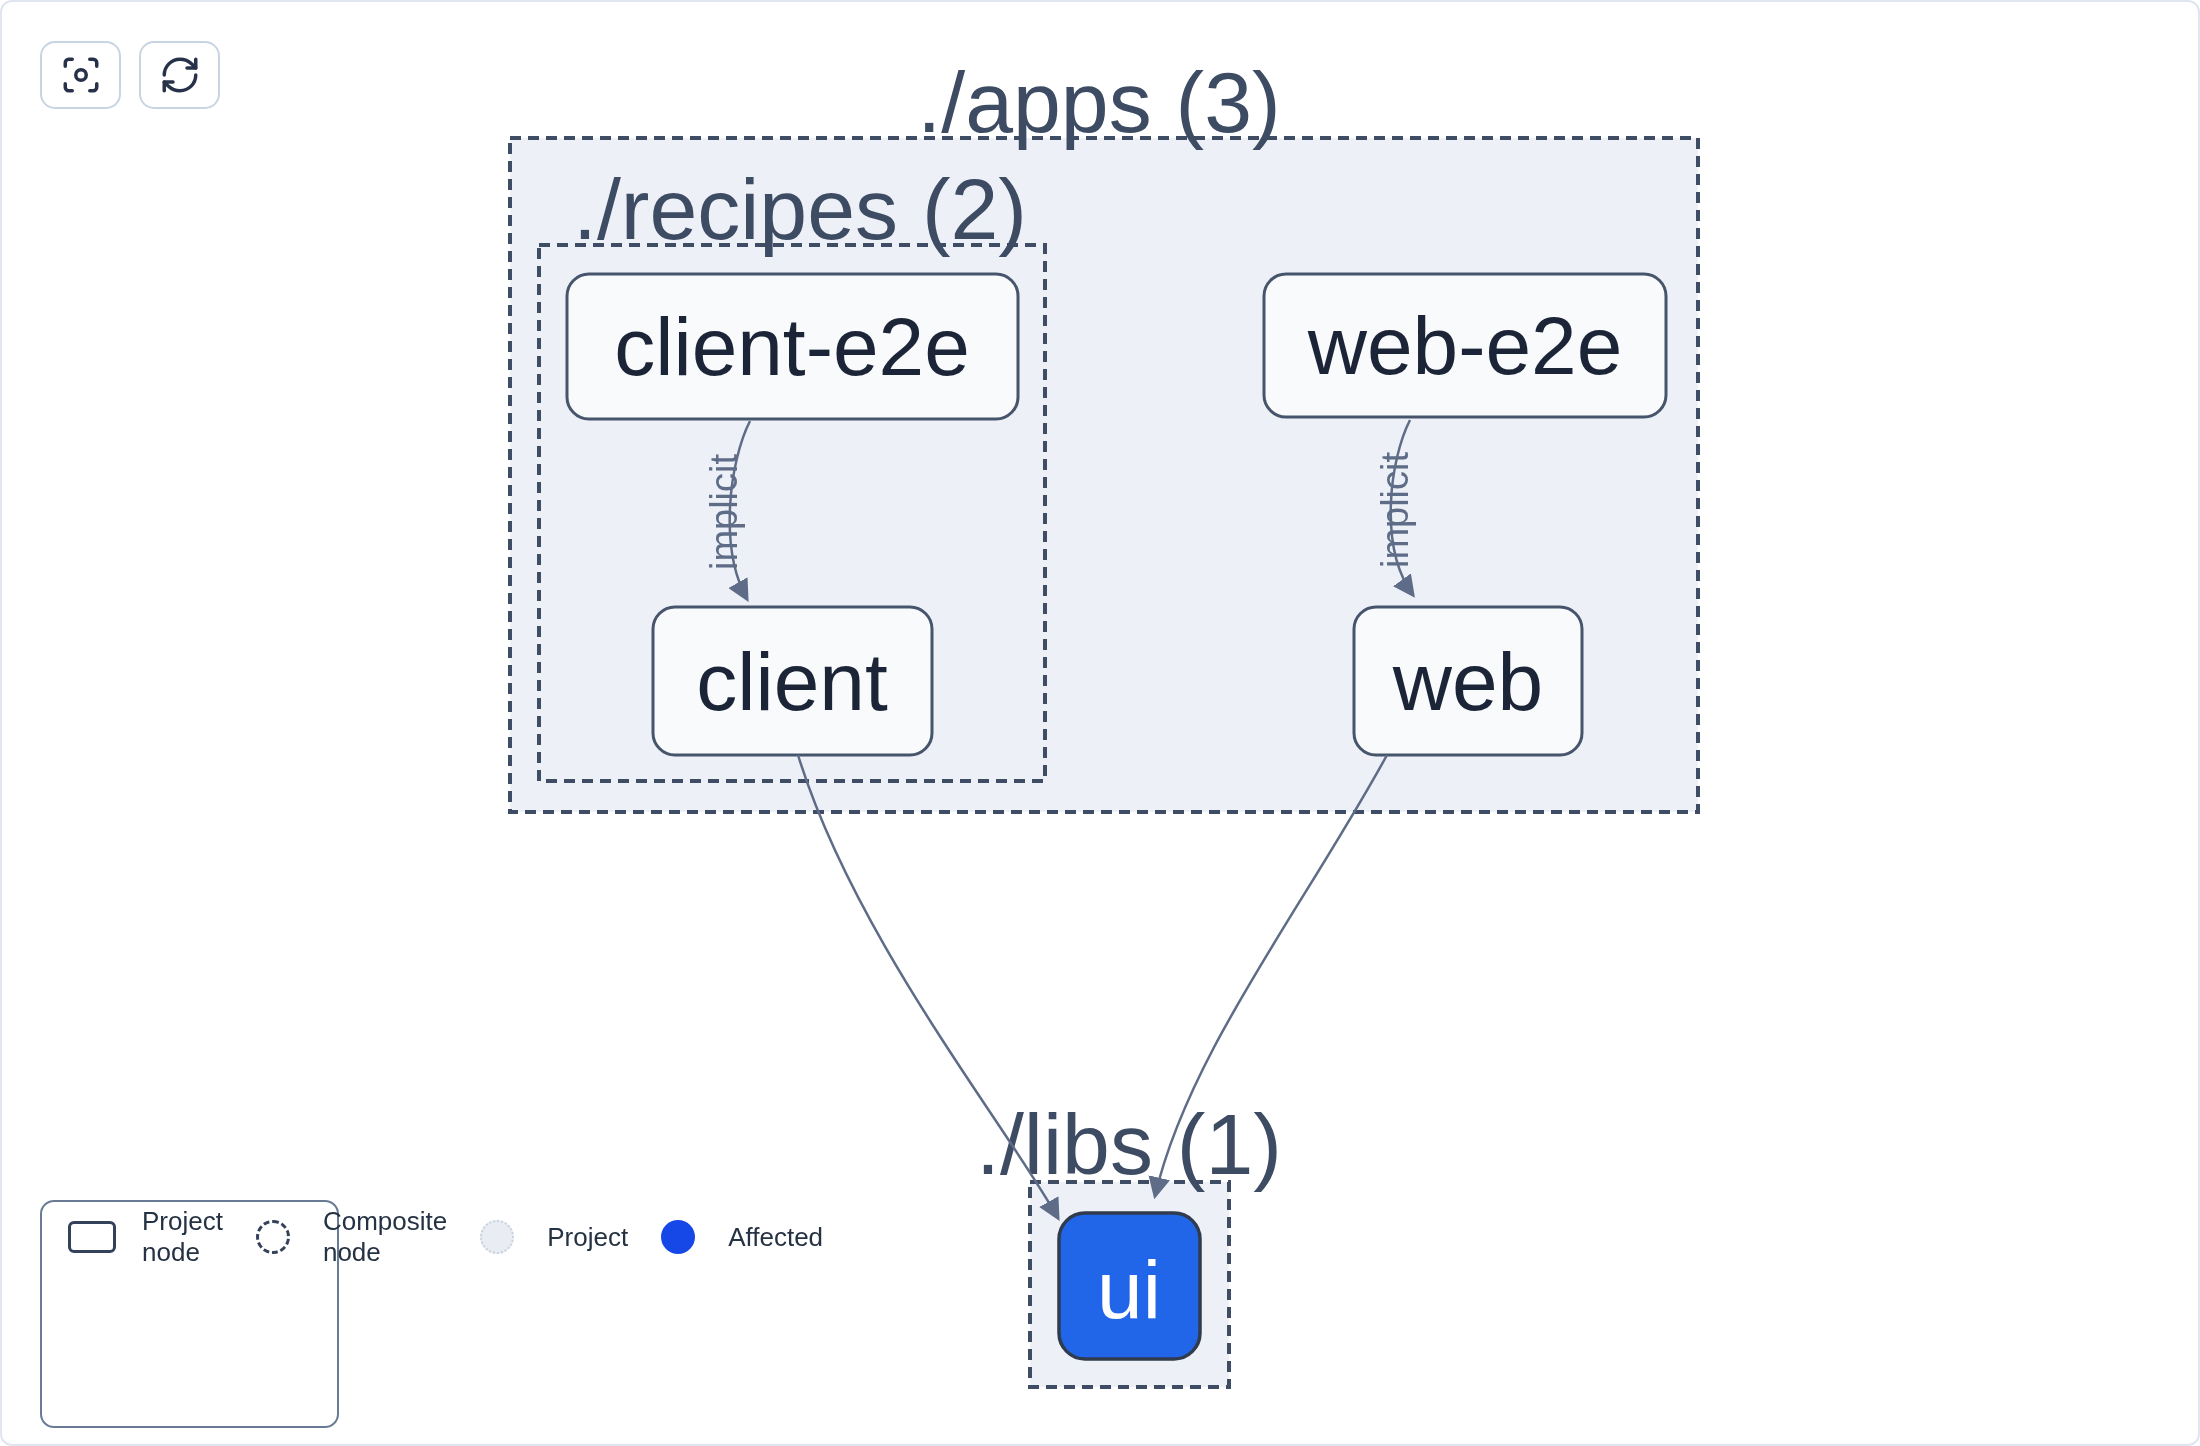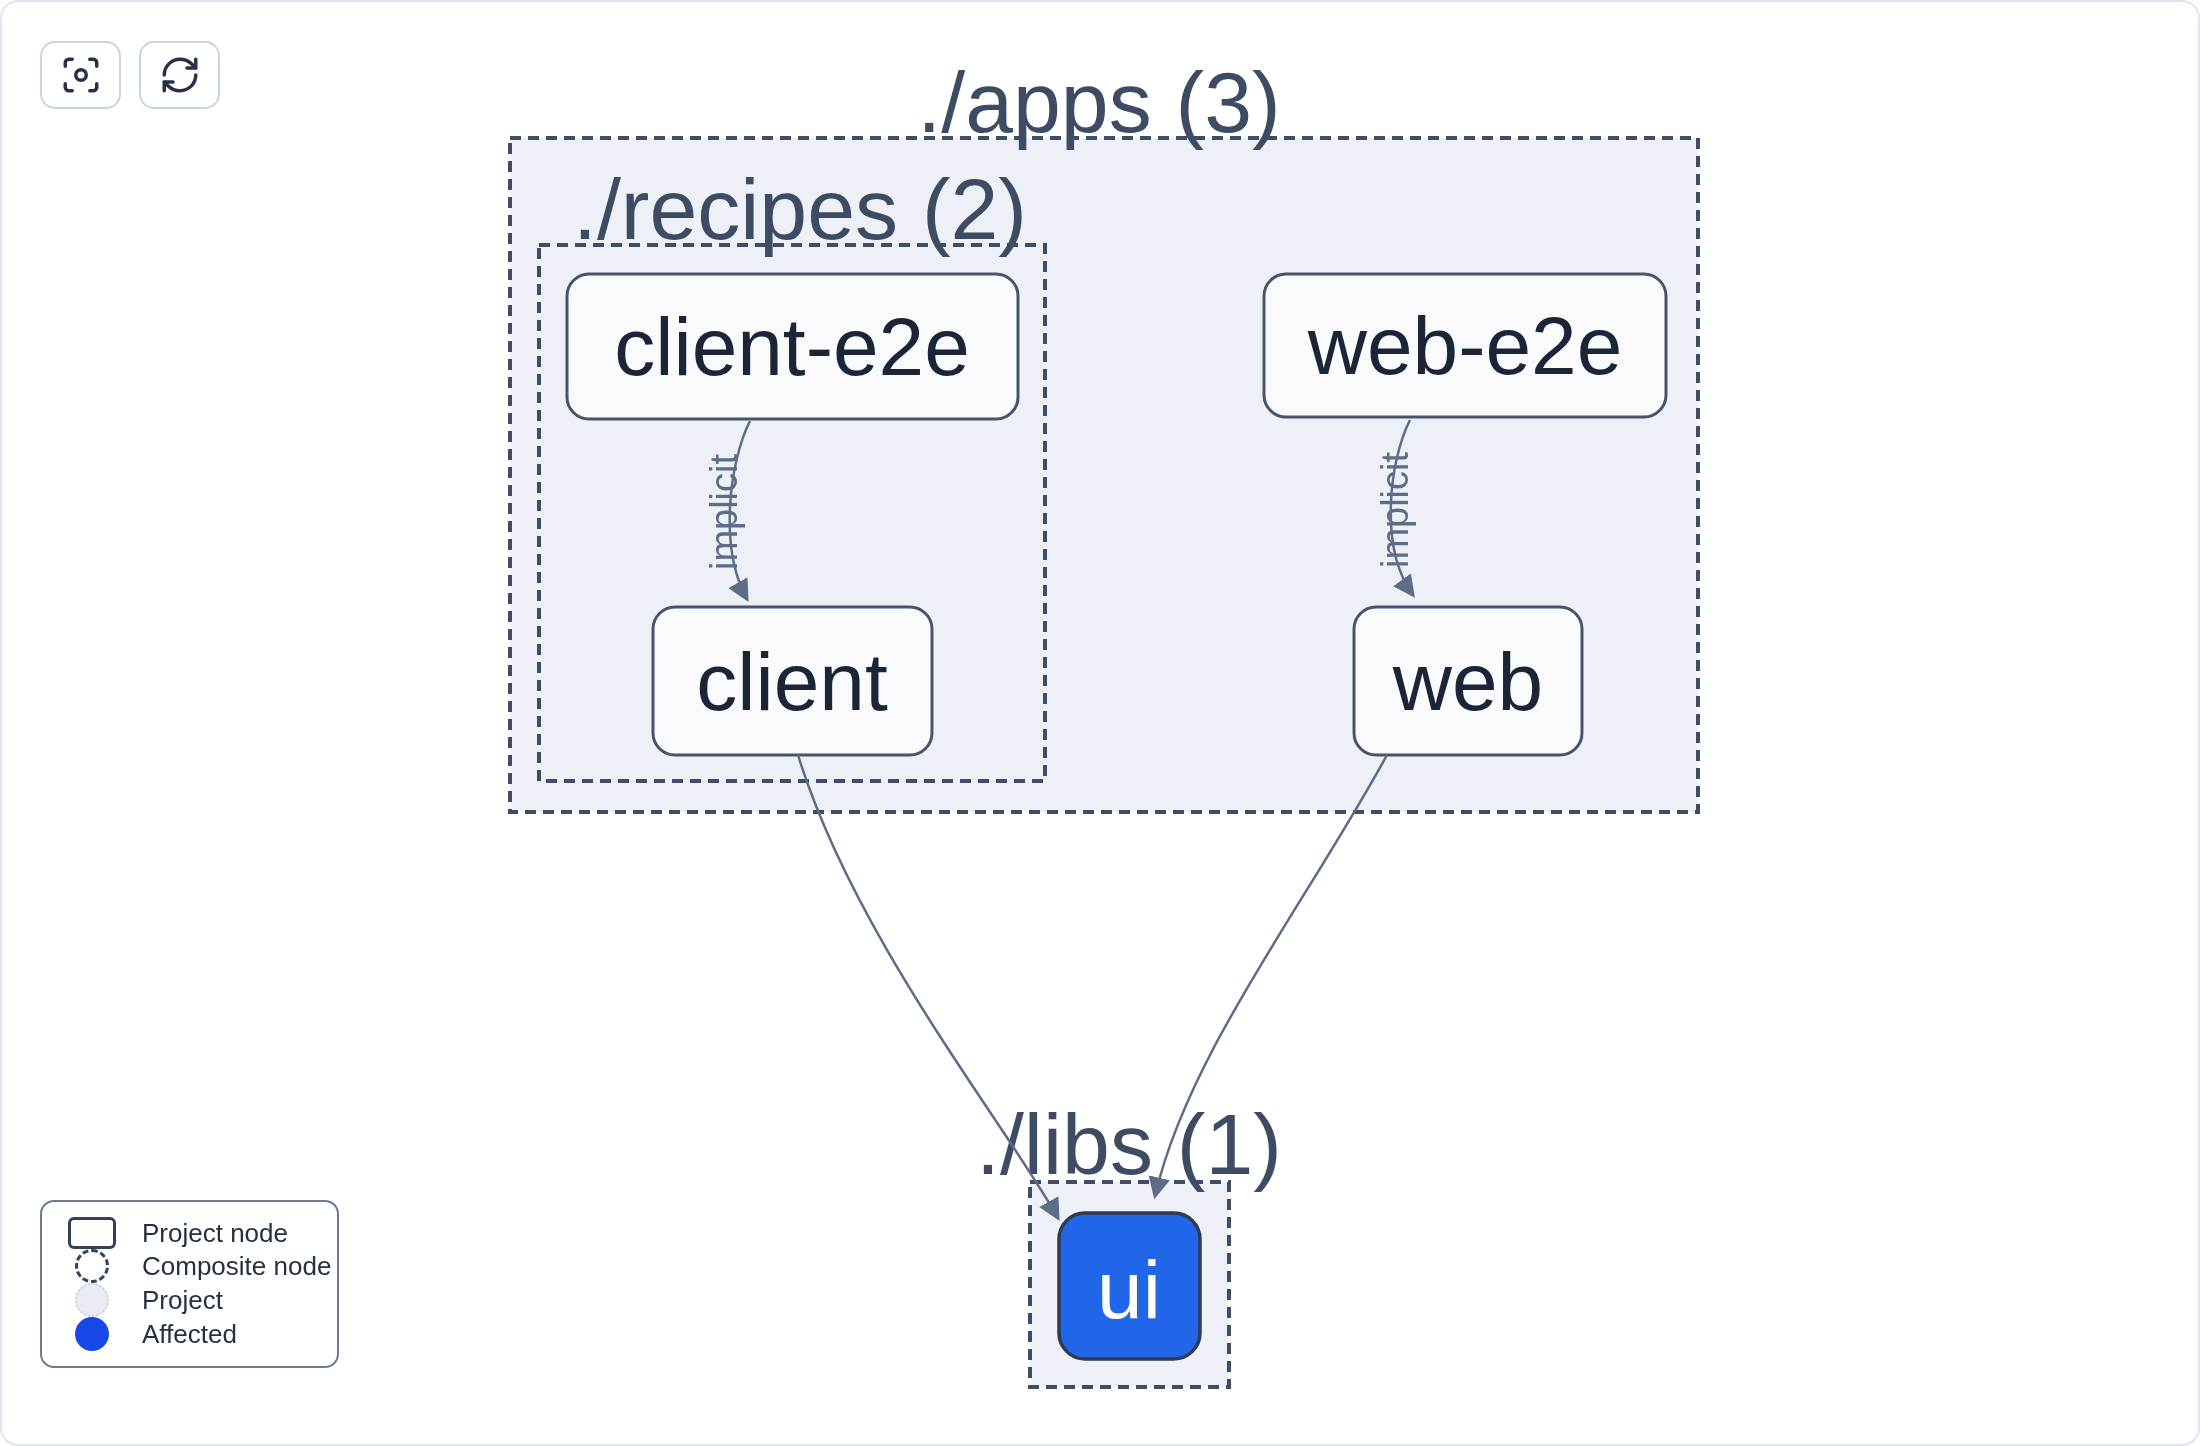--- a/index.html
+++ b/index.html
@@ -1,39 +1,39 @@
 <!DOCTYPE html>
 <html><head>
 <meta charset="utf-8">
 <style>
   html,body{margin:0;padding:0;background:#ffffff;}
   body{width:2200px;height:1446px;position:relative;overflow:hidden;
        font-family:"Liberation Sans",sans-serif;}
-  .canvas{position:absolute;inset:0;border:2px solid #e0e5f0;border-radius:18px;
+  .canvas{position:absolute;inset:0;border:2px solid #e0e5f0;border-radius:12px;
           box-sizing:border-box;background:#ffffff;padding-left:44px;}
   svg.graph{position:absolute;left:0;top:0;}
 
   
   .ctitle{font:400 86px "Liberation Sans",sans-serif;fill:#3e4c63;}
   .nlabel{font:400 82px "Liberation Sans",sans-serif;fill:#1b2537;}
   .nlabel-light{font:400 82px "Liberation Sans",sans-serif;fill:#ffffff;}
   .elabel{font:400 38px "Liberation Sans",sans-serif;fill:#5e6c87;}
 
   
   .toolbar{position:absolute;left:38px;top:39px;display:flex;gap:18px;}
   .tool-btn{width:81px;height:68px;background:#ffffff;border:2px solid #c9d4e3;
             border-radius:15px;display:flex;align-items:center;justify-content:center;
             box-sizing:border-box;cursor:pointer;}
   .tool-btn svg{width:42px;height:42px;stroke:#27324a;fill:none;
                 stroke-width:2;stroke-linecap:round;stroke-linejoin:round;}
 
   
-  .legend{position:absolute;left:38px;top:1198px;width:299px;height:168px;
+  .legend{position:absolute;left:38px;top:1198px;width:299px;height:228px;
           background:#ffffff;border:2px solid #697b94;border-radius:14px;
-          box-sizing:border-box;display:flex;flex-direction:column;
+          box-sizing:border-box;display:flex;flex-direction:row;
           justify-content:space-between;padding:15px 0;}
   .legend-row{display:flex;align-items:center;height:40px;}
   .legend-symbol{width:100px;display:flex;align-items:center;justify-content:center;flex:0 0 100px;}
   .legend-label{font-size:26px;color:#253243;}
   .sym-project{width:48px;height:32px;border:3px solid #33415a;border-radius:6px;
                background:#ffffff;box-sizing:border-box;}
   .sym-composite{width:34px;height:34px;border:3px dashed #33415a;border-radius:50%;
                  background:#ffffff;box-sizing:border-box;}
   .sym-affected{width:34px;height:34px;border:2px dotted #c9d2de;border-radius:50%;
                 background:#e9edf3;box-sizing:border-box;}

